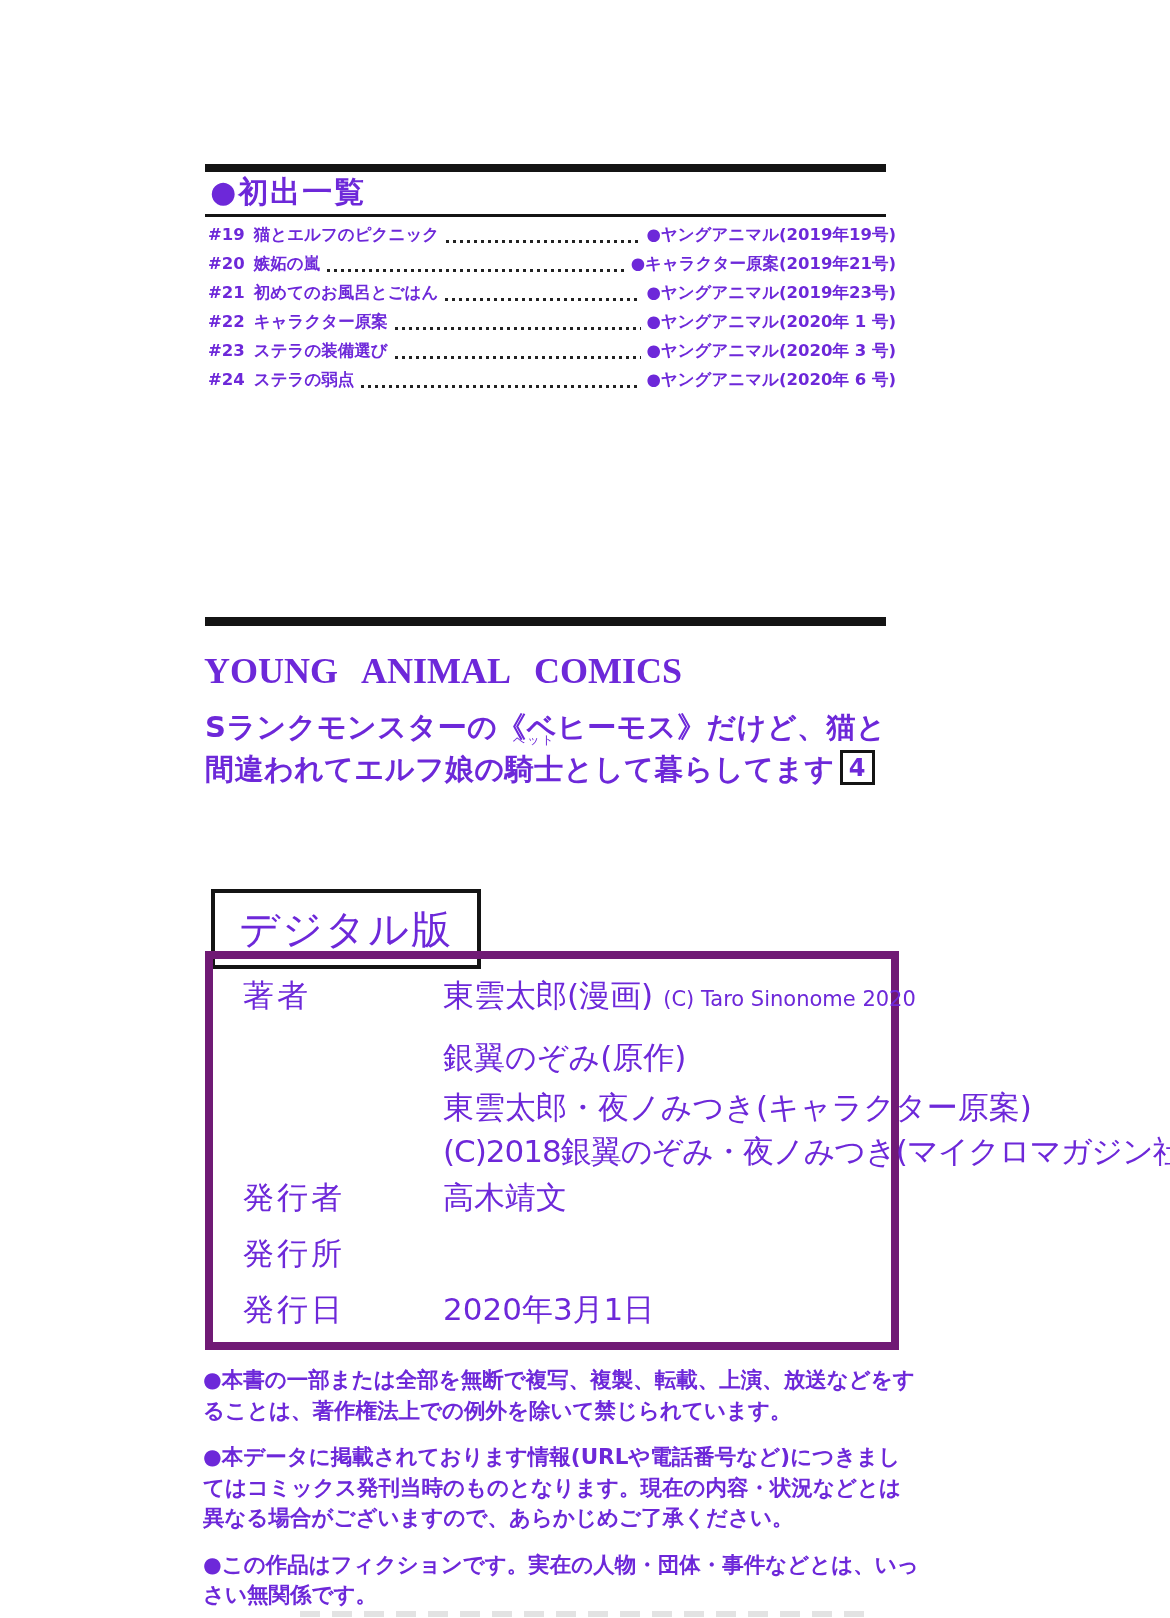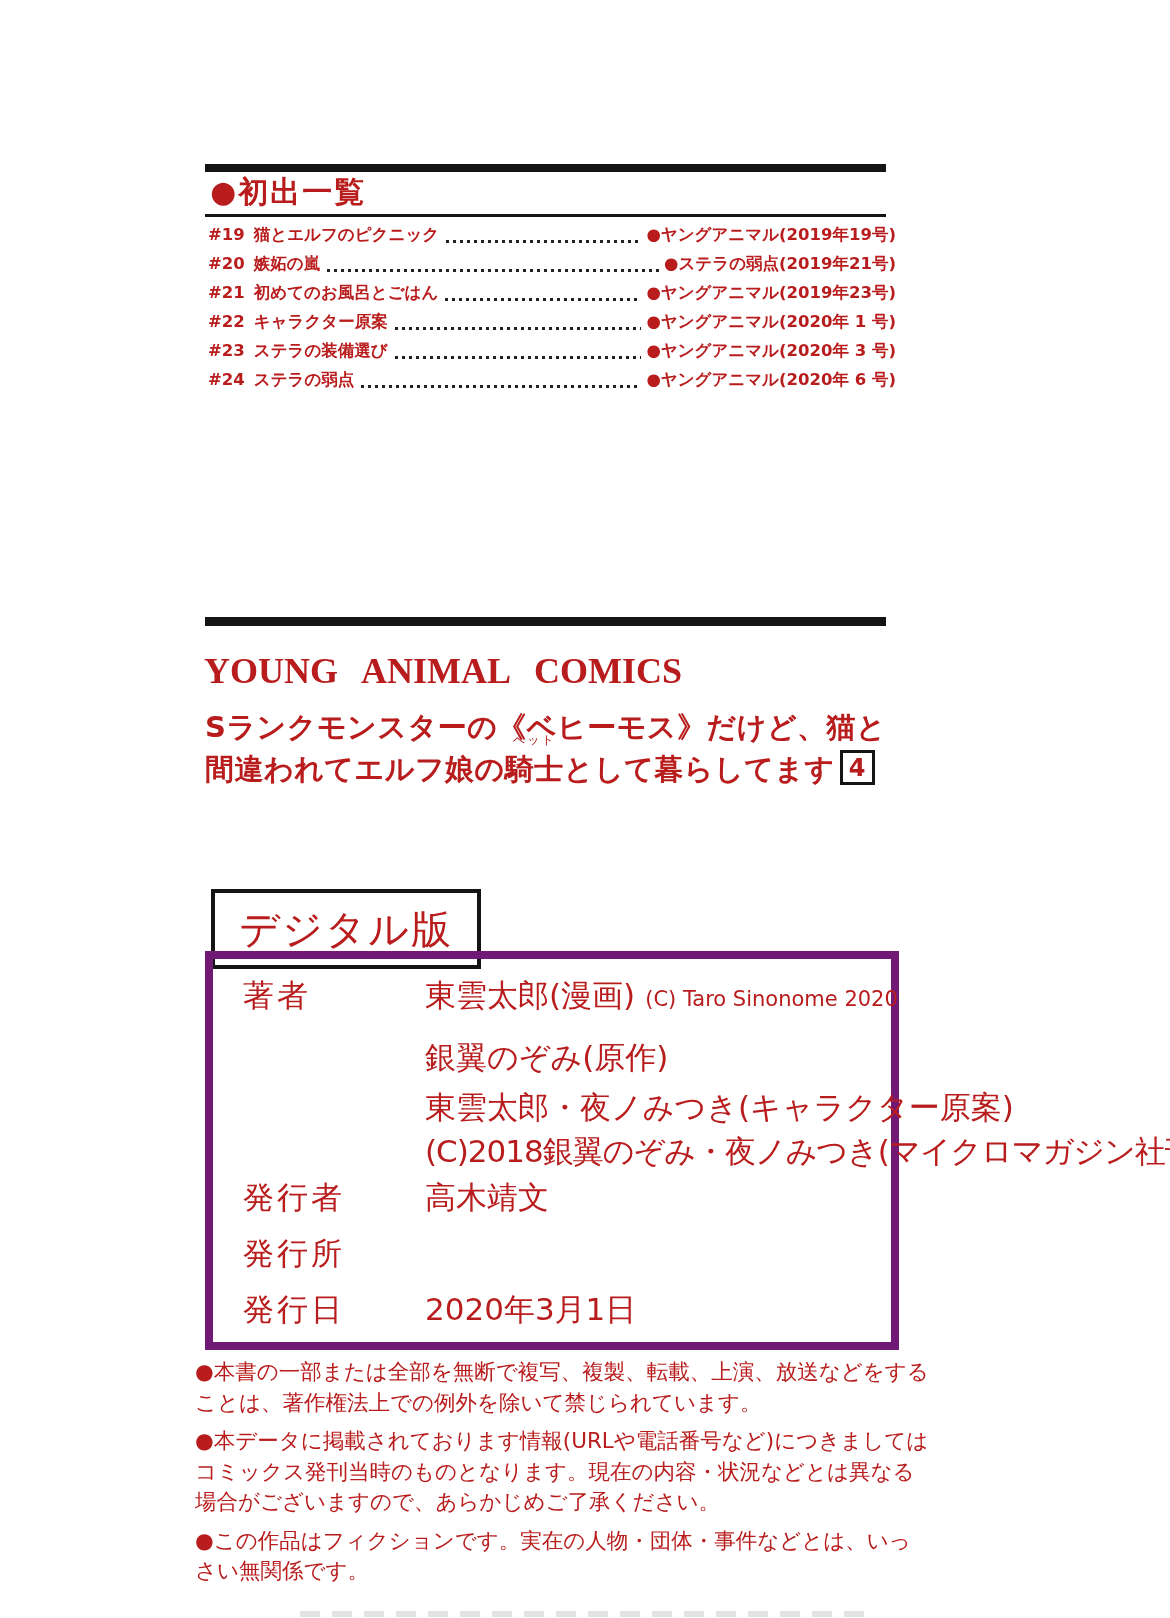--- a/index.html
+++ b/index.html
@@ -1,20 +1,20 @@
 <!DOCTYPE html>
 <html><head>
 <meta charset="utf-8">
 <style>
   html,body{margin:0;padding:0;background:#ffffff;}
   .page{
     position:relative;
     width:1170px;height:1618px;
     background:#ffffff;
-    color:#b91c1c;
+    color:#6d28d9;
     font-family:"DejaVu Sans","Liberation Sans",sans-serif;
     overflow:hidden;
   }
   .abs{position:absolute;}
 
   
   .bar{background:#141414;}
   .bar1{left:205px;top:164px;width:681px;height:8px;}
   .reprint-heading{
     left:210px;top:172px;
@@ -65,38 +65,38 @@
     display:flex;align-items:center;justify-content:center;
     font-size:40px;letter-spacing:2px;
   }
 
   
   .colophon-box{
     left:205px;top:951px;width:678px;height:383px;
     border:8px solid #701a75;
   }
   .colophon-box .lab{position:absolute;left:30px;font-size:31px;letter-spacing:3px;}
-  .colophon-box .val{position:absolute;left:212px;font-size:31px;white-space:nowrap;text-align:right;}
+  .colophon-box .val{position:absolute;left:230px;font-size:31px;white-space:nowrap;text-align:right;}
   .lab-author{top:16px;}
   .val-a1{top:16px;}
   .val-a1 .en{font-size:21px;font-weight:normal;margin-left:10px;letter-spacing:0;}
   .val-a2{top:78px;}
   .val-a3{top:128px;}
   .val-a4{top:172px;font-size:23px;letter-spacing:-1px;}
   .lab-pub{top:218px;} .val-pub{top:218px;}
   .lab-house{top:274px;} .val-house{top:274px;}
   .lab-date{top:330px;text-align:center;} .val-date{top:330px;}
 
   
   .notices{
     left:187px;top:1349px;width:750px;
     font-size:21.5px;line-height:30.5px;letter-spacing:0px;
     text-align:left;
   }
-  .notices p{margin:8px;}
+  .notices p{margin:16px;font-weight:bold;}
 
   
   .cropped-line{
     left:300px;top:1611px;width:572px;height:6px;
     background:repeating-linear-gradient(90deg,#e3e3e3 0 20px,transparent 20px 32px);
   }
 </style>
 </head>
 <body>
 
@@ -110,21 +110,21 @@
     <div class="reprint-row">
       <span class="ch-num">#19</span>
       <span class="ch-title">猫とエルフのピクニック</span>
       <span class="leader"></span>
       <span class="ch-source">●ヤングアニマル(2019年19号)</span>
     </div>
     <div class="reprint-row">
       <span class="ch-num">#20</span>
       <span class="ch-title">嫉妬の嵐</span>
       <span class="leader"></span>
-      <span class="ch-source">●ステラの弱点(2019年21号)</span>
+      <span class="ch-source">●キャラクター原案(2019年21号)</span>
     </div>
     <div class="reprint-row">
       <span class="ch-num">#21</span>
       <span class="ch-title">初めてのお風呂とごはん</span>
       <span class="leader"></span>
       <span class="ch-source">●ヤングアニマル(2019年23号)</span>
     </div>
     <div class="reprint-row">
       <span class="ch-num">#22</span>
       <span class="ch-title">キャラクター原案</span>

